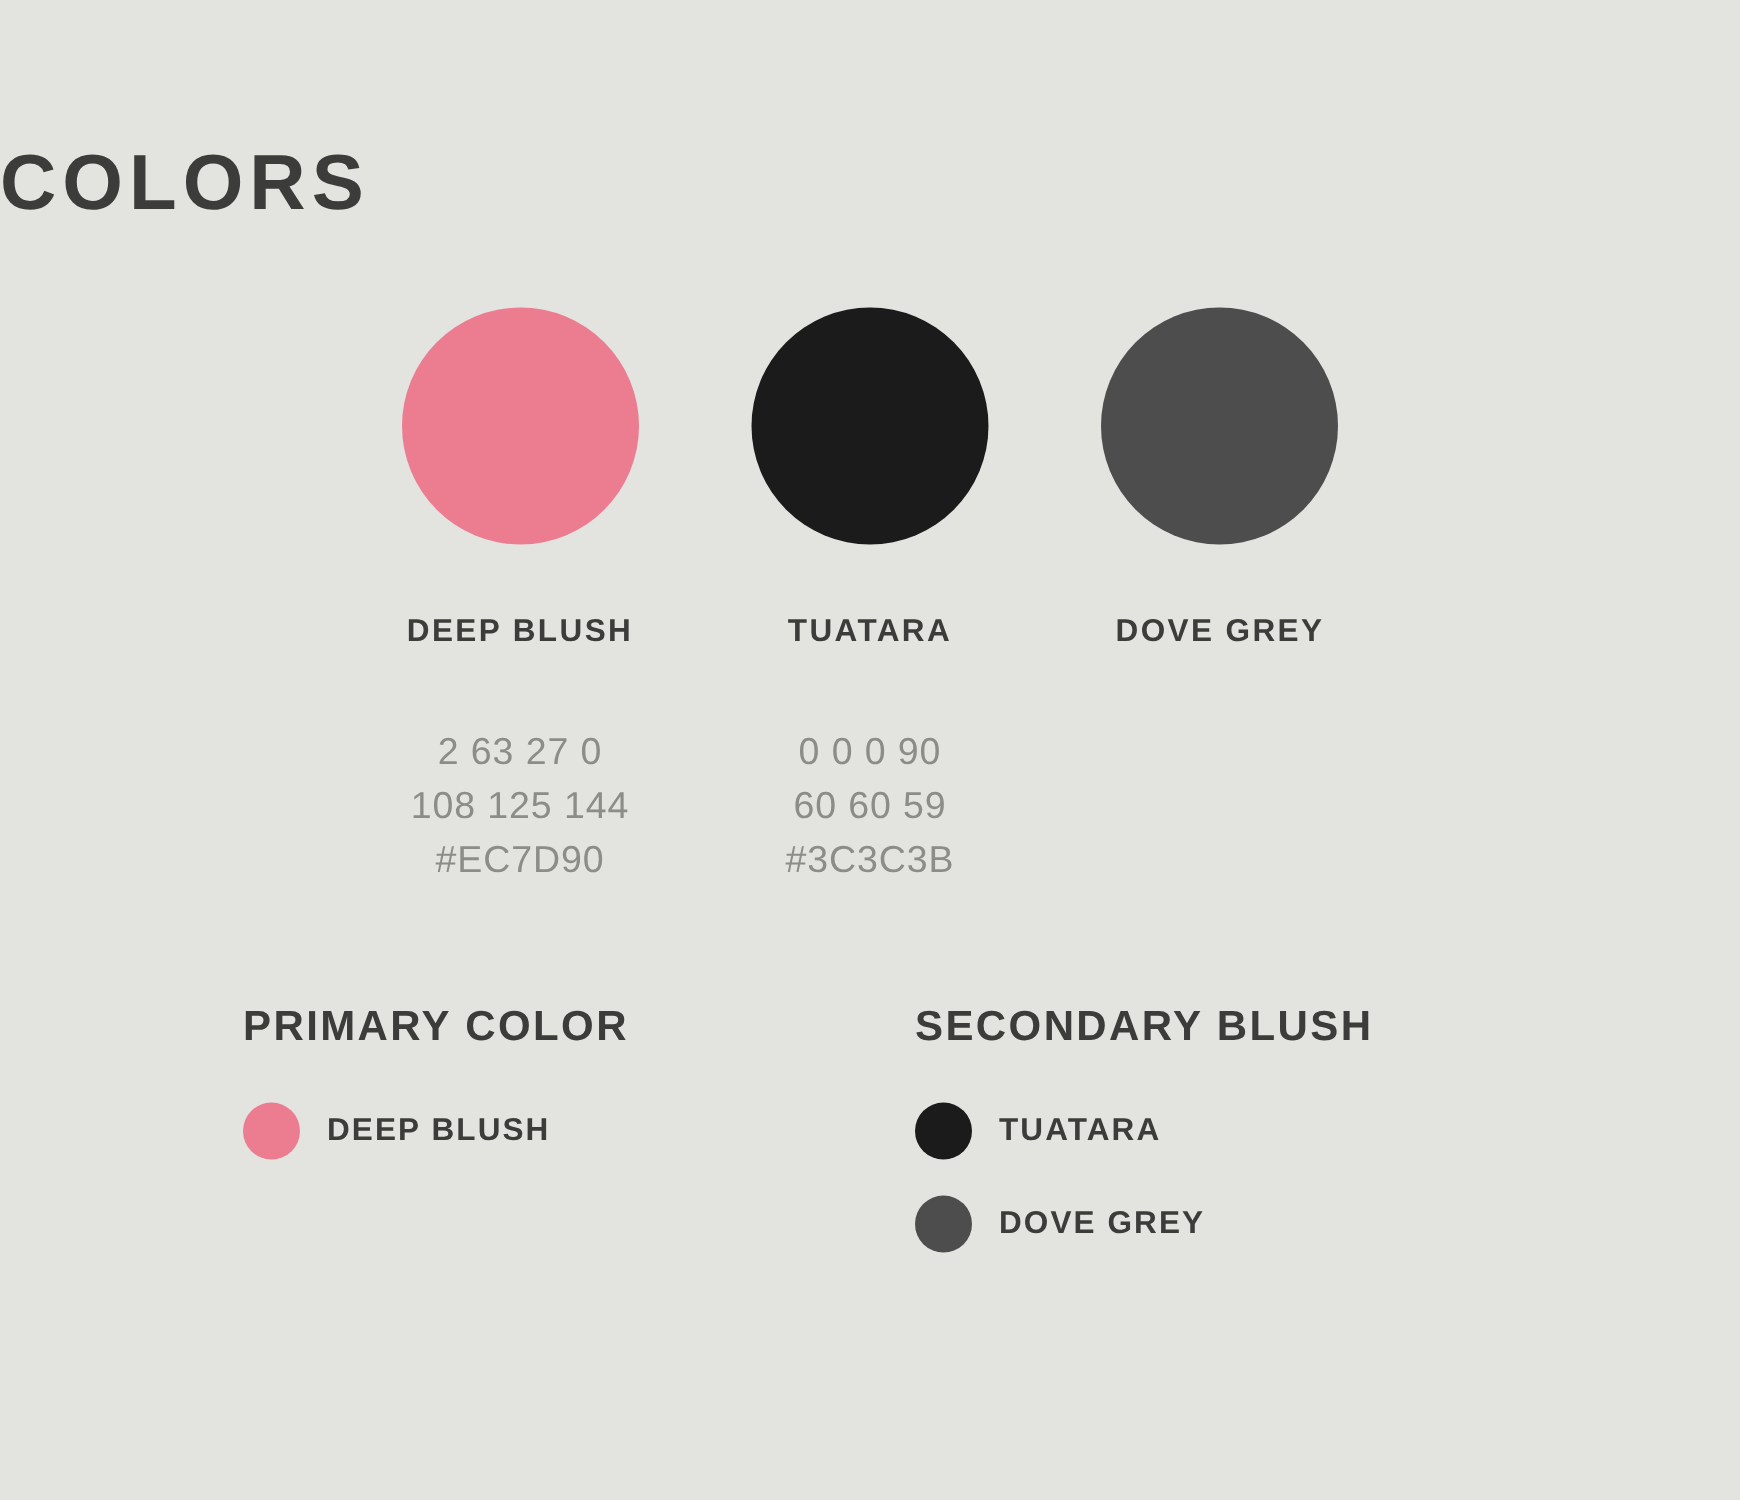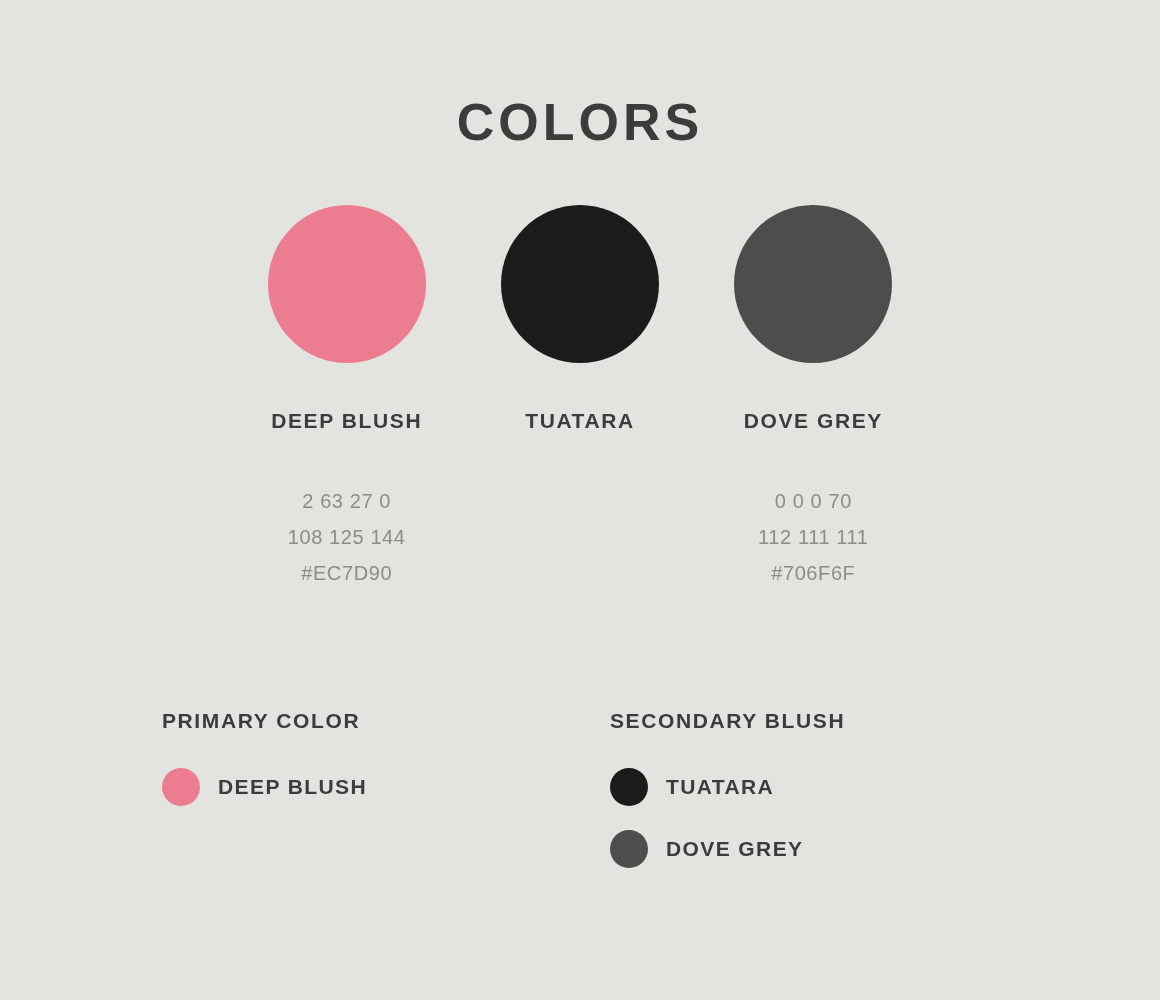--- a/index.html
+++ b/index.html
@@ -20,21 +20,21 @@
     width: 1160px;
     height: 1000px;
   }
 
   
   .page-title {
     position: absolute;
     top: 96px;
     left: 0;
     width: 1160px;
-    text-align: center;
+    text-align: left;
     font-size: 52px;
     font-weight: bold;
     letter-spacing: 4px;
     color: #3c3c3b;
     line-height: 1;
   }
 
   
   .swatch-row {
     position: absolute;
@@ -61,21 +61,21 @@
     font-size: 21px;
     font-weight: bold;
     letter-spacing: 1.6px;
     color: #3c3c3b;
     white-space: nowrap;
   }
   .swatch-values {
     margin-top: 50px;
     text-align: center;
     color: #8c8c88;
-    font-size: 20px;
+    font-size: 25px;
     letter-spacing: 0.6px;
     line-height: 36px;
   }
   .swatch-values div {
     white-space: nowrap;
   }
 
   
   .usage {
     position: absolute;
@@ -85,27 +85,26 @@
     height: 230px;
   }
   .usage-group {
     position: absolute;
     top: 0;
   }
   .usage-group.primary { left: 162px; }
   .usage-group.secondary { left: 610px; }
 
   .usage-title {
-    font-size: 21px;
+    font-size: 28px;
     font-weight: bold;
     letter-spacing: 1.6px;
     color: #3c3c3b;
     line-height: 1;
     white-space: nowrap;
-    margin-top: 40px;
   }
   .usage-list {
     margin-top: 37px;
   }
   .usage-item {
     display: flex;
     align-items: center;
     height: 38px;
     margin-bottom: 24px;
   }
@@ -139,30 +138,30 @@
       <div class="swatch-values">
         <div>2 63 27 0</div>
         <div>108 125 144</div>
         <div>#EC7D90</div>
       </div>
     </div>
 
     <div class="swatch-col">
       <div class="swatch-circle" style="background-color: rgb(27, 27, 27);"></div>
       <div class="swatch-name">TUATARA</div>
+      <div class="swatch-values">
+        <div>0 0 0 90</div>
+        <div>60 60 59</div>
+        <div>#3C3C3B</div>
+      </div>
     </div>
 
     <div class="swatch-col">
       <div class="swatch-circle" style="background-color: rgb(77, 77, 77);"></div>
       <div class="swatch-name">DOVE GREY</div>
-      <div class="swatch-values">
-        <div>0 0 0 70</div>
-        <div>112 111 111</div>
-        <div>#706F6F</div>
-      </div>
     </div>
 
   </div>
 
   <div class="usage">
 
     <div class="usage-group primary">
       <div class="usage-title">PRIMARY COLOR</div>
       <div class="usage-list">
         <div class="usage-item">

